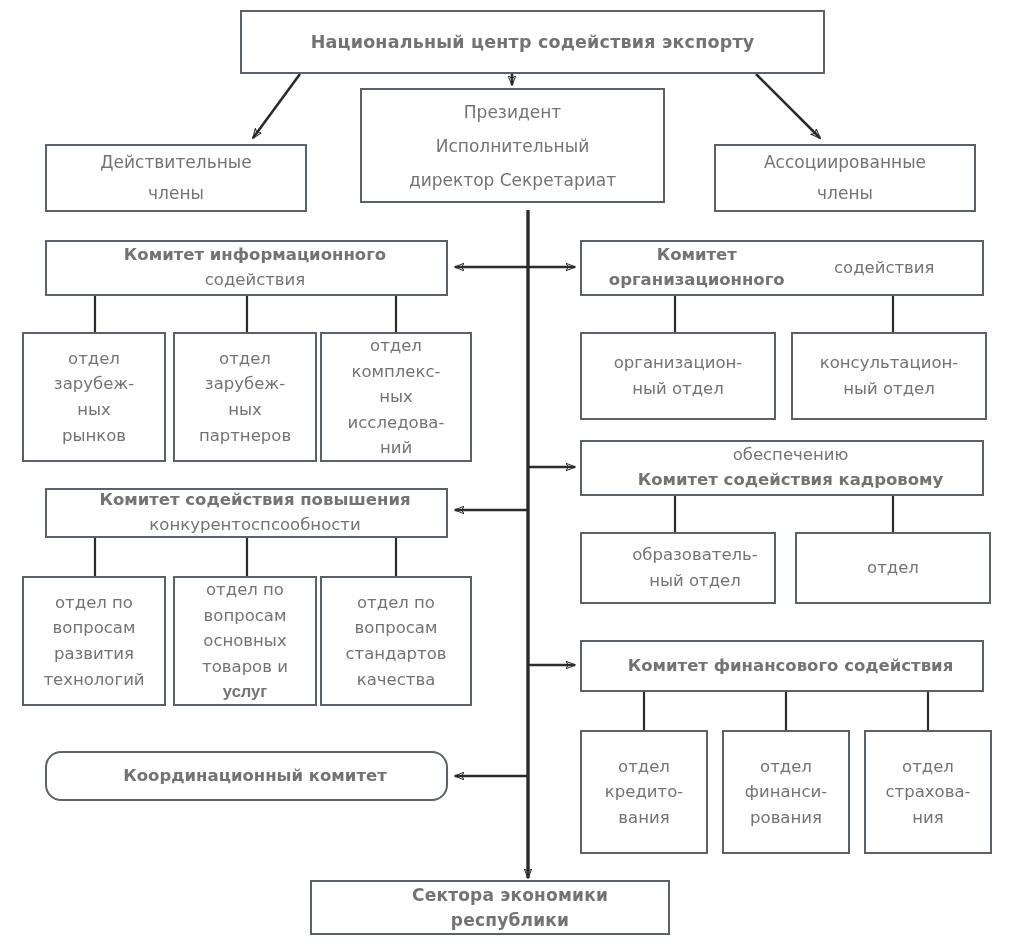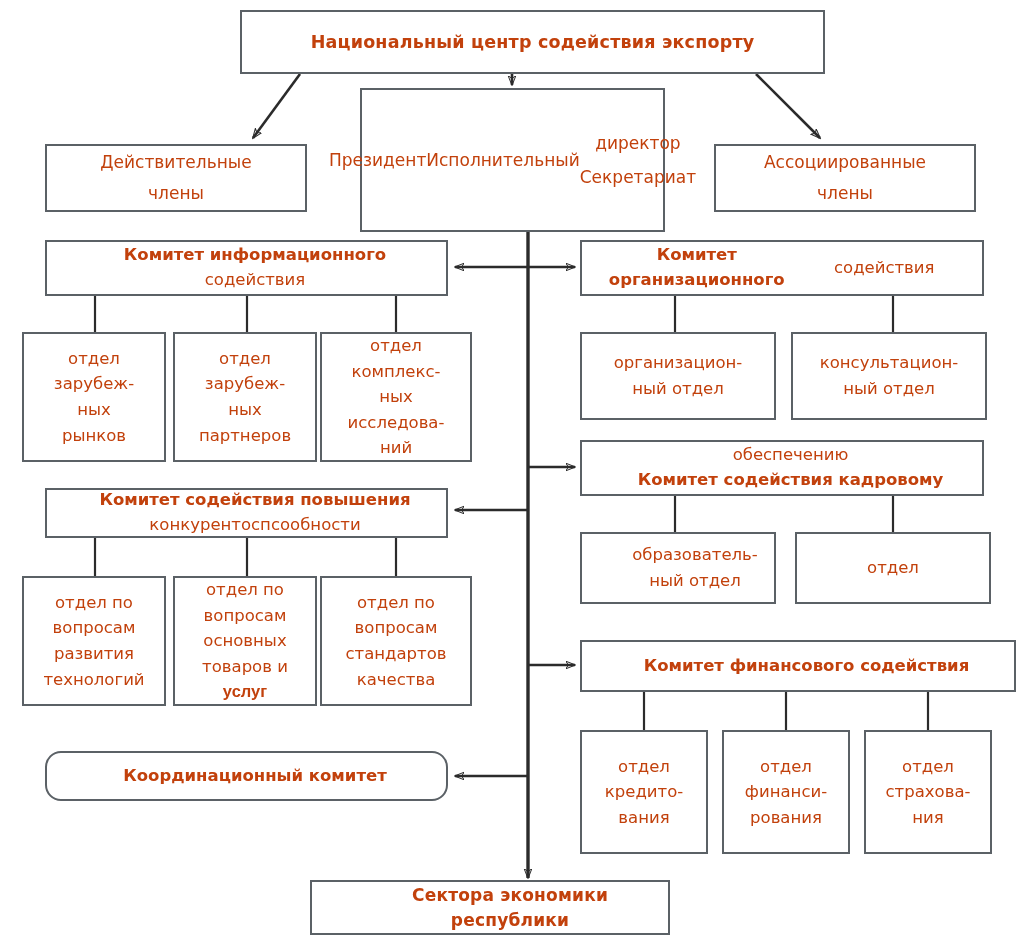--- a/index.html
+++ b/index.html
@@ -16,21 +16,21 @@
   }
   .node{
     position:absolute;
     box-sizing:border-box;
     border:2px solid #5b6166;
     background:#ffffff;
     display:flex;
     align-items:center;
     justify-content:center;
     text-align:center;
-    color:#c2410c;
+    color:#737373;
     line-height:1.42;
     padding:2px 4px;
   }
   .node .txt{display:block;width:100%;}
   .root{font-size:17.5px;font-weight:bold;letter-spacing:.2px;}
   .members{font-size:17px;line-height:1.85;}
   .pres{font-size:17px;line-height:2.0;}
   .committee{font-size:16.5px;font-weight:bold;line-height:1.5;padding-left:21px;}
   .committee .sub{font-weight:normal;}
   .dept{font-size:16.5px;line-height:1.55;}
@@ -87,21 +87,21 @@
 
     <line x1="644" y1="692" x2="644" y2="730" stroke-width="2.2"></line>
     <line x1="786" y1="692" x2="786" y2="730" stroke-width="2.2"></line>
     <line x1="928" y1="692" x2="928" y2="730" stroke-width="2.2"></line>
   </svg>
 
   <div class="node root" style="left:240px;top:10px;width:585px;height:64px;">
     <span class="txt">Национальный центр содействия экспорту</span>
   </div>
 
-  <div class="node pres" style="left:360px;top:88px;width:305px;height:144px;flex-direction:row;">
+  <div class="node pres" style="left:360px;top:88px;width:305px;height:115px;flex-direction:column;">
     <span class="txt">Президент</span>
     <span class="txt">Исполнительный</span>
     <span class="txt">директор Секретариат</span>
   </div>
 
   <div class="node members" style="left:45px;top:144px;width:262px;height:68px;flex-direction:column;">
     <span class="txt">Действительные</span>
     <span class="txt">члены</span>
   </div>
 
@@ -186,21 +186,21 @@
     <span class="txt lbl-alt">услуг</span>
   </div>
 
   <div class="node dept" style="left:320px;top:576px;width:152px;height:130px;flex-direction:column;">
     <span class="txt">отдел по</span>
     <span class="txt">вопросам</span>
     <span class="txt">стандартов</span>
     <span class="txt">качества</span>
   </div>
 
-  <div class="node committee" style="left:580px;top:640px;width:436px;height:52px;flex-direction:column;">
+  <div class="node committee" style="left:580px;top:640px;width:404px;height:52px;flex-direction:column;">
     <span class="txt">Комитет финансового содействия</span>
   </div>
 
   <div class="node dept" style="left:580px;top:730px;width:128px;height:124px;flex-direction:column;">
     <span class="txt">отдел</span>
     <span class="txt">кредито-</span>
     <span class="txt">вания</span>
   </div>
 
   <div class="node dept" style="left:722px;top:730px;width:128px;height:124px;flex-direction:column;">

